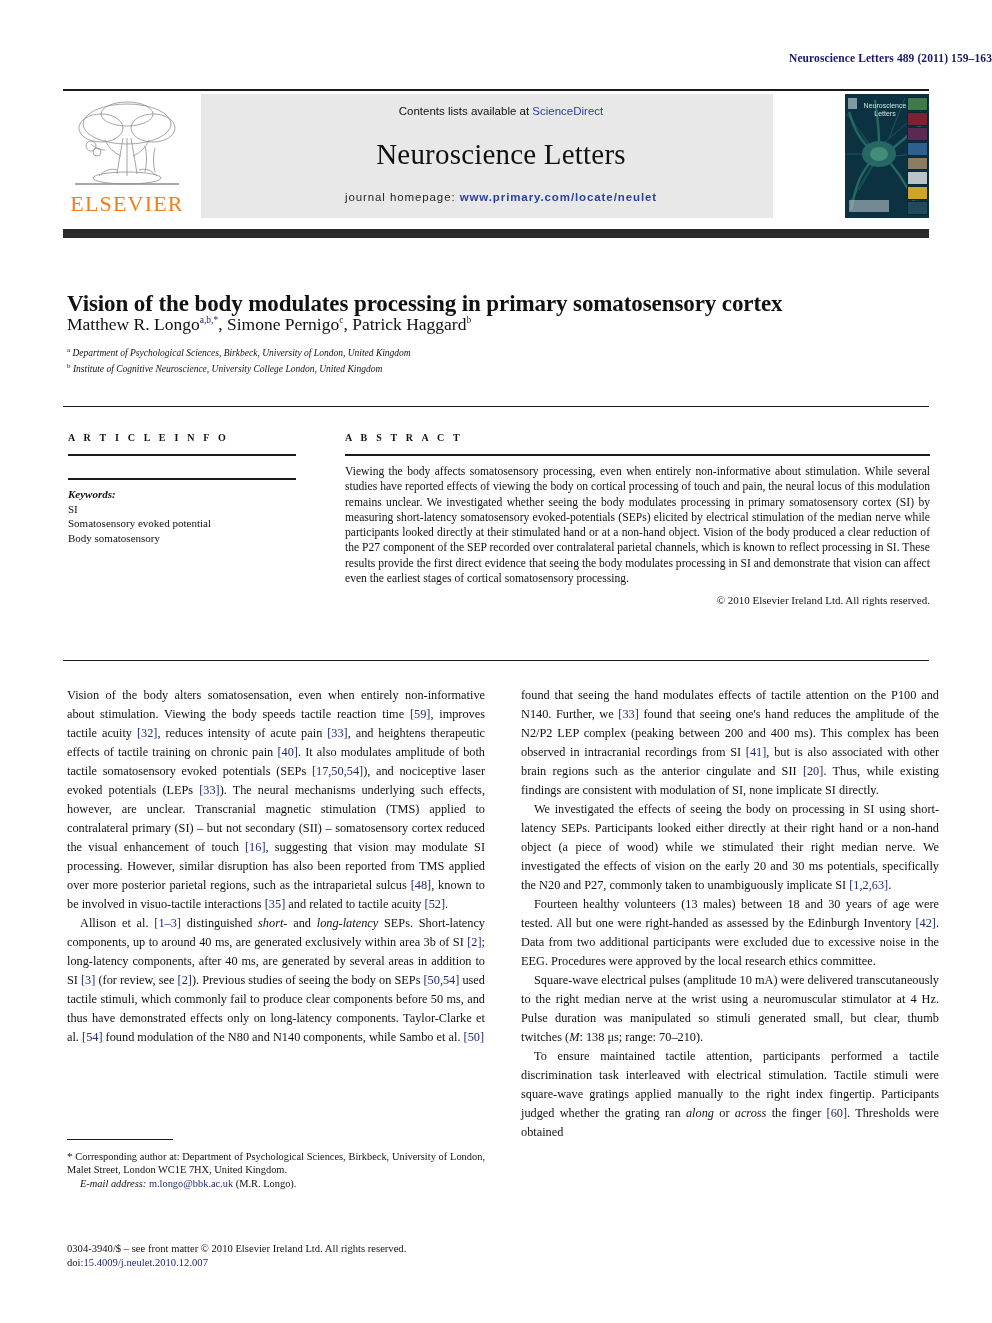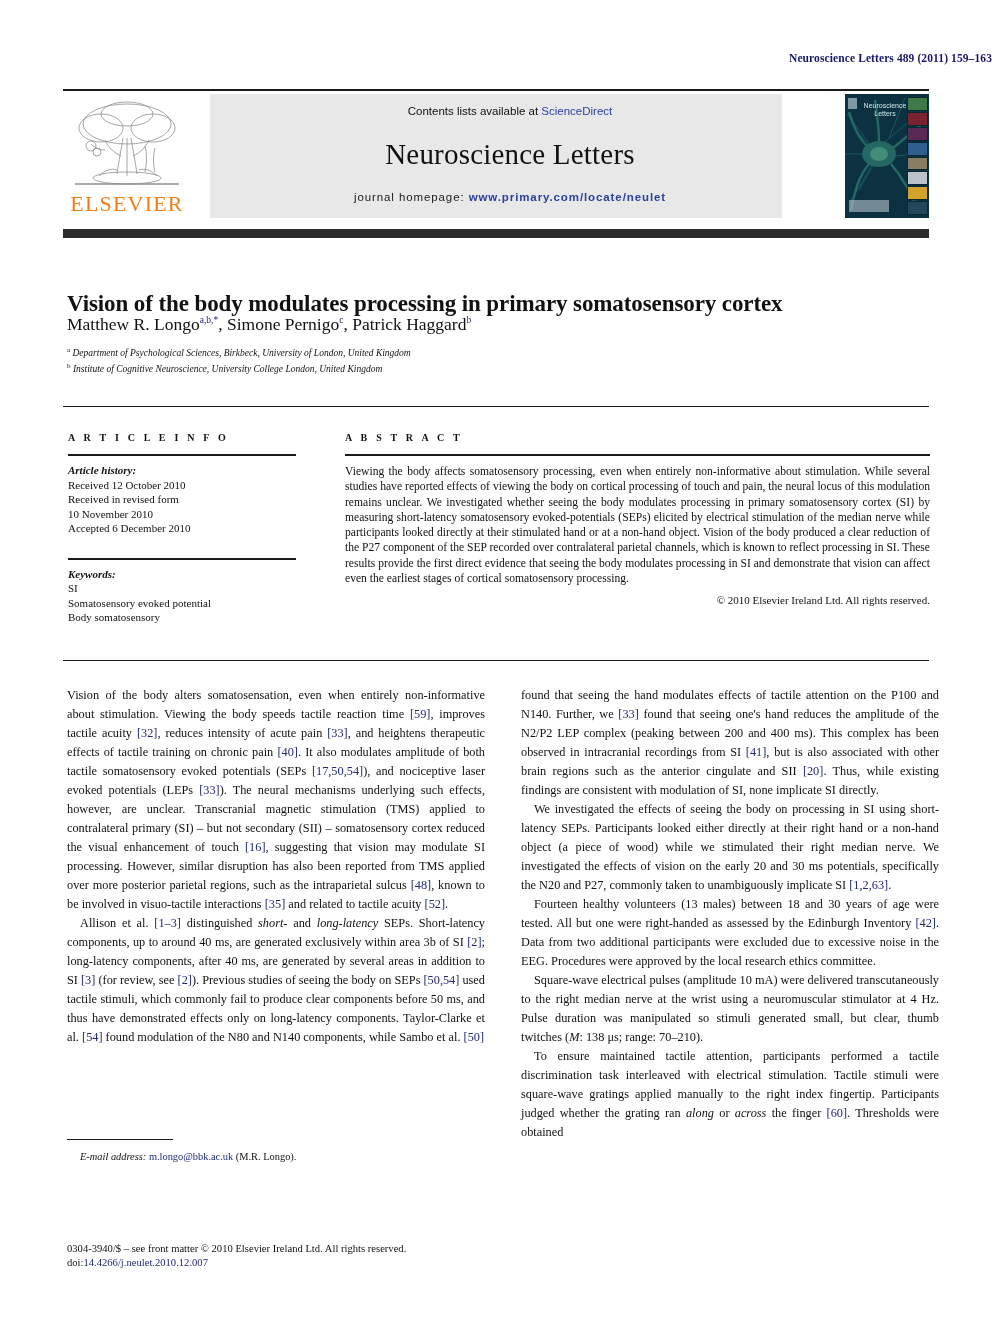--- a/index.html
+++ b/index.html
@@ -65,21 +65,21 @@
     width: 124px;
     text-align: center;
     font-family: "Liberation Serif", serif;
     font-size: 22px;
     letter-spacing: 1.2px;
     color: #f07f19;
     font-weight: 400;
   }
   .hdr-center {
     position: absolute;
-    left: 147px; top: 0;
+    left: 138px; top: 0;
     width: 572px;
     height: 124px;
     background: #e8e8e8;
   }
   .contents-line {
     position: absolute;
     left: 0; top: 11px;
     width: 600px;
     text-align: center;
     font-family: "Liberation Sans", sans-serif;
@@ -408,27 +408,20 @@
   <div class="affils">
       <div><sup>a</sup> Department of Psychological Sciences, Birkbeck, University of London, United Kingdom</div>
       <div><sup>b</sup> Institute of Cognitive Neuroscience, University College London, United Kingdom</div>
     </div>
 
   <div class="rule-thin-1"></div>
 
   <div class="info-col">
     <div class="sechead">A R T I C L E    I N F O</div>
     <div class="info-rule"></div>
-    <div class="info-body">
-      <em>Article history:</em><br>
-      <span>Received 12 October 2010</span><br>
-      <span>Received in revised form</span><br>
-      <span>10 November 2010</span><br>
-      <span>Accepted 6 December 2010</span>
-    </div>
     <div class="info-rule" style="margin-top:22px"></div>
     <div class="info-body">
       <em>Keywords:</em><br>
       <span>SI</span><br>
       <span>Somatosensory evoked potential</span><br>
       <span>Body somatosensory</span>
     </div>
   </div>
 
   <div class="abs-col">
@@ -447,25 +440,26 @@
   <div class="col col-right">
       <p>found that seeing the hand modulates effects of tactile attention on the P100 and N140. Further, we <span class="ref">[33]</span> found that seeing one's hand reduces the amplitude of the N2/P2 LEP complex (peaking between 200 and 400 ms). This complex has been observed in intracranial recordings from SI <span class="ref">[41]</span>, but is also associated with other brain regions such as the anterior cingulate and SII <span class="ref">[20]</span>. Thus, while existing findings are consistent with modulation of SI, none implicate SI directly.</p>
       <p>We investigated the effects of seeing the body on processing in SI using short-latency SEPs. Participants looked either directly at their right hand or a non-hand object (a piece of wood) while we stimulated their right median nerve. We investigated the effects of vision on the early 20 and 30 ms potentials, specifically the N20 and P27, commonly taken to unambiguously implicate SI <span class="ref">[1,2,63]</span>.</p>
       <p>Fourteen healthy volunteers (13 males) between 18 and 30 years of age were tested. All but one were right-handed as assessed by the Edinburgh Inventory <span class="ref">[42]</span>. Data from two additional participants were excluded due to excessive noise in the EEG. Procedures were approved by the local research ethics committee.</p>
       <p>Square-wave electrical pulses (amplitude 10 mA) were delivered transcutaneously to the right median nerve at the wrist using a neuromuscular stimulator at 4 Hz. Pulse duration was manipulated so stimuli generated small, but clear, thumb twitches (<i>M</i>: 138 μs; range: 70–210).</p>
       <p>To ensure maintained tactile attention, participants performed a tactile discrimination task interleaved with electrical stimulation. Tactile stimuli were square-wave gratings applied manually to the right index fingertip. Participants judged whether the grating ran <i>along</i> or <i>across</i> the finger <span class="ref">[60]</span>. Thresholds were obtained</p>
     </div>
 
   <div class="fn-rule"></div>
   <div class="footnote">
+    <span><span class="star">*</span> Corresponding author at: Department of Psychological Sciences, Birkbeck, University of London, Malet Street, London WC1E 7HX, United Kingdom.</span>
     <div style="text-indent:13px">
       <em>E-mail address:</em>
       <span class="mailto">m.longo@bbk.ac.uk</span>
       <span>(M.R. Longo).</span>
     </div>
   </div>
 
   <div class="issnblock">
     <div>0304-3940/$ – see front matter © 2010 Elsevier Ireland Ltd. All rights reserved.</div>
-    <div><span>doi:</span><span class="doi">14.4266/j.neulet.2010.12.007</span></div>
+    <div><span>doi:</span><span class="doi">15.4009/j.neulet.2010.12.007</span></div>
   </div>
 
 </div>
 
 </body></html>

